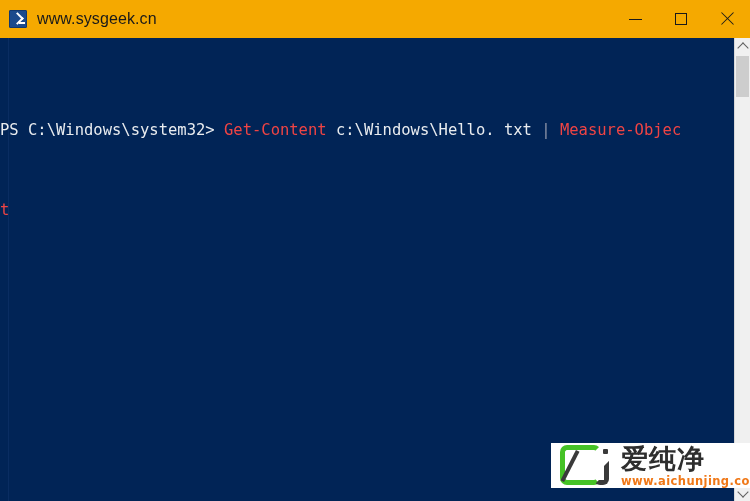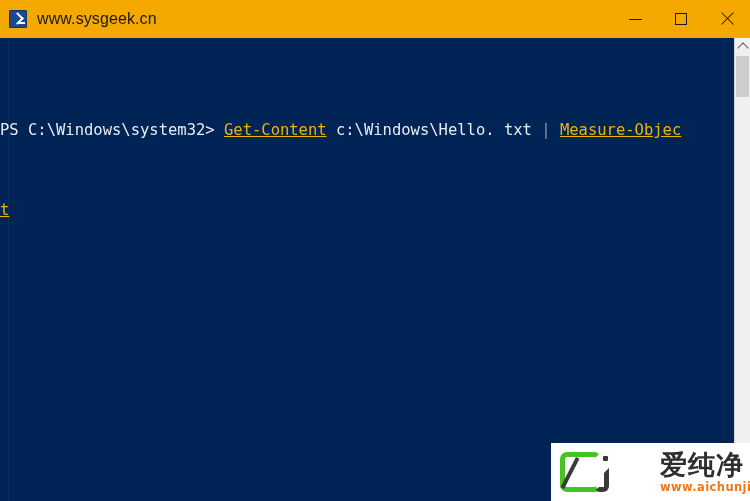--- a/index.html
+++ b/index.html
@@ -144,21 +144,21 @@
     width: 734px;
     font-family: "DejaVu Sans Mono", "Liberation Mono", monospace;
     font-size: 15.5px;
     line-height: 20px;
     white-space: pre;
     color: #e8e8e8;
     letter-spacing: 0px;
   }
   .line { height: 20px; }
   .c-white  { color: #e9ecef; }
-  .c-cmd    { color: #eab308; text-decoration: underline; }
+  .c-cmd    { color: #ef4444; }
   .c-pipe   { color: #8c93a8; }
 
   
   #scrollbar {
     position: absolute;
     right: 0;
     top: 38px;
     width: 16px;
     height: 463px;
     background: #f0f0f0;
@@ -210,26 +210,24 @@
     transform: rotate(45deg);
     margin-bottom: 2px;
   }
 
   
   #watermark {
     position: absolute;
     left: 551px;
     top: 443px;
     width: 199px;
-    height: 58px;
+    height: 45px;
     background: #ffffff;
     display: flex;
-    align-items: center;
     overflow: hidden;
-    gap: 39px;
   }
   #wm-logo {
     position: relative;
     width: 54px;
     height: 44px;
     margin-left: 9px;
     flex: 0 0 auto;
   }
   .wm-bracket {
     position: absolute;

